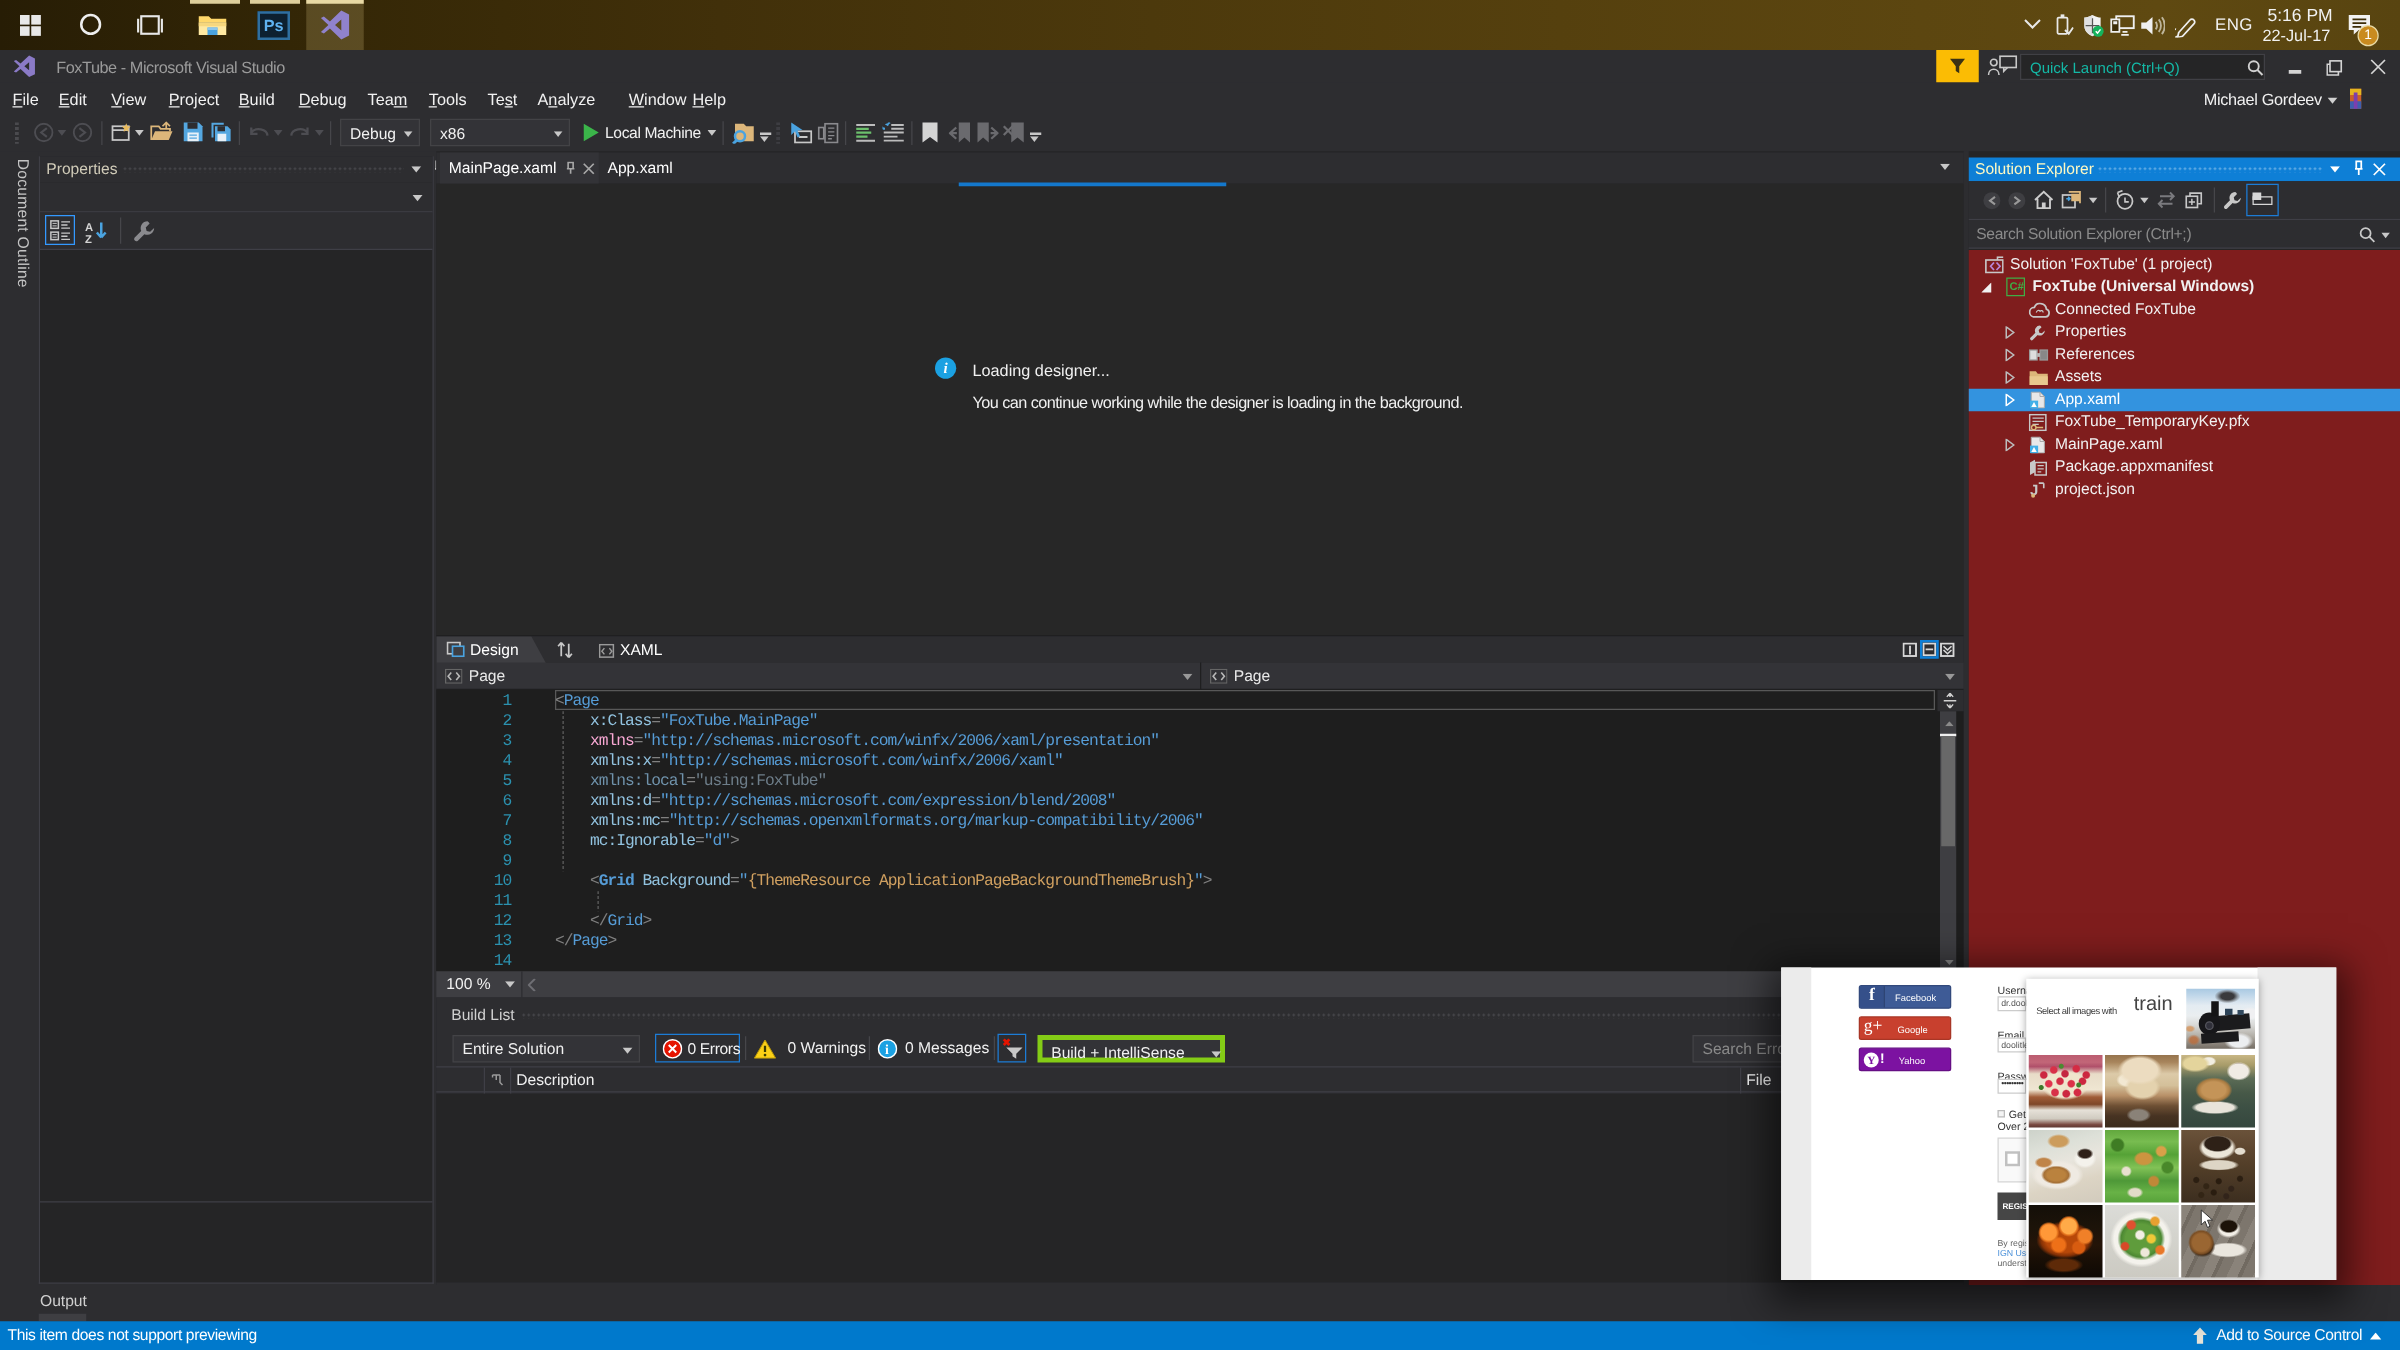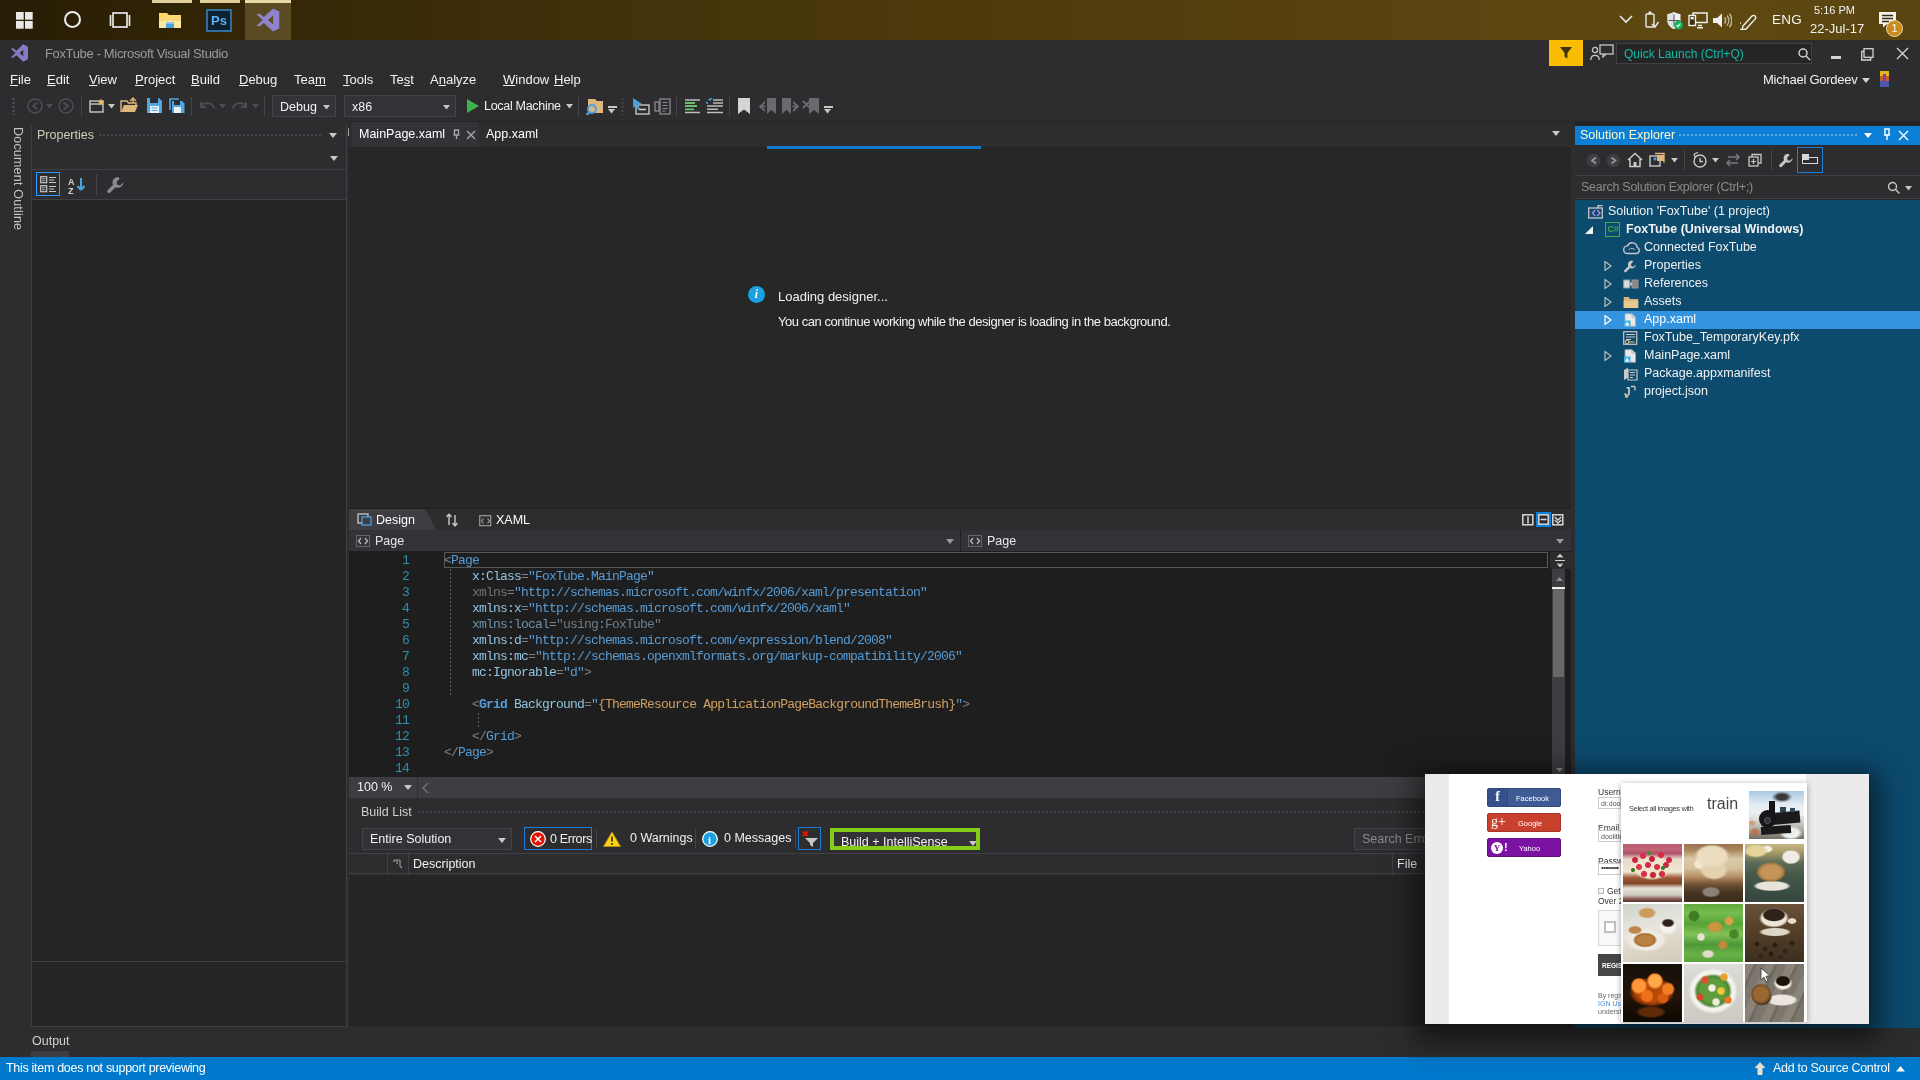--- a/index.html
+++ b/index.html
@@ -76,21 +76,21 @@
       </svg>
   <svg class="abs" style="left:1712px;top:12px;" width="20" height="17">
     <path d="M1 6 h4 l5-4.5 v14 L5 11 H1 Z" fill="#efefef"></path>
     <path d="M12.5 5.5 a5 5 0 0 1 0 6 M15 3.5 a8 8 0 0 1 0 10 M17.5 1.8 a11 11 0 0 1 0 13.5" stroke="#bdb49a" stroke-width="1.5" fill="none"></path>
       </svg>
   <svg class="abs" style="left:1740px;top:12px;" width="20" height="18">
     <path d="M3 14 l9-10 c0.8-0.9 2.3-0.9 3.1 0 0.8 0.9 0.8 2.2 0 3.1 L6 17 l-4 1 Z" fill="none" stroke="#efefef" stroke-width="1.4"></path>
     <path d="M2 17 a3.3 3.3 0 1 1-1.2-5.5" stroke="#efefef" stroke-width="1.4" fill="none"></path>
       </svg>
   <span class="abs txt" style="left:1772px;top:12px;color:#f2f2f2;font-size:13.5px;letter-spacing:0.3px;">ENG</span>
-  <span class="abs txt" style="left:1814px;top:4px;color:#f2f2f2;font-size:11px;">5:16 PM</span>
+  <span class="abs txt" style="left:1814px;top:4px;color:#f2f2f2;font-size:14px;">5:16 PM</span>
   <span class="abs txt" style="left:1810px;top:21px;color:#f2f2f2;font-size:13px;">22-Jul-17</span>
   <svg class="abs" style="left:1878px;top:11px;" width="20" height="17">
     <path d="M1 1 h17 v12 h-9 l-4 3.5 V13 H1 Z" fill="#f2f2f2"></path>
     <path d="M4 4.5 h11 M4 7.5 h11 M4 10.5 h7" stroke="#3d2d08" stroke-width="1.3"></path>
       </svg>
   <div class="abs" style="left:1886px;top:20px;width:17px;height:17px;border-radius:50%;background:#c98b1f;border:1px solid #e8d9a4;
     color:#fff;font-size:11px;text-align:center;line-height:15px;">1</div>
 </div>
 
 <div class="abs" style="left:0;top:40px;width:1920px;height:26px;background:#2d2d30;">
@@ -412,21 +412,21 @@
 
   <div class="abs" id="code" style="left:0;top:431px;width:1222px;height:225px;background:#1e1e1e;">
         <div class="abs txt" style="left:42px;top:1px;width:18px;text-align:right;color:#2b91af;font-family:'Liberation Mono',monospace;font-size:13px;letter-spacing:-0.8px;">1</div>
         <div class="abs" style="left:95px;top:0px;width:1104px;height:16px;border:1px solid #585858;"></div>
         <div class="abs txt" style="left:95px;top:1px;font-family:'Liberation Mono',monospace;font-size:13px;letter-spacing:-0.8px;color:#c8c8c8;"><span style="color:#808080">&lt;</span><span style="color:#569cd6">Page</span></div>
         <div class="abs txt" style="left:42px;top:17px;width:18px;text-align:right;color:#2b91af;font-family:'Liberation Mono',monospace;font-size:13px;letter-spacing:-0.8px;">2</div>
         <div class="abs" style="left:101px;top:17px;width:1px;height:16px;background:repeating-linear-gradient(#5f5f5f 0 2px,transparent 2px 4px);"></div>
         <div class="abs txt" style="left:95px;top:17px;font-family:'Liberation Mono',monospace;font-size:13px;letter-spacing:-0.8px;color:#c8c8c8;"><span style="color:#1e1e1e">&nbsp;&nbsp;&nbsp;&nbsp;</span><span style="color:#92c3e0">x:Class</span><span style="color:#808080">=</span><span style="color:#569cd6">"FoxTube.MainPage"</span></div>
         <div class="abs txt" style="left:42px;top:33px;width:18px;text-align:right;color:#2b91af;font-family:'Liberation Mono',monospace;font-size:13px;letter-spacing:-0.8px;">3</div>
         <div class="abs" style="left:101px;top:33px;width:1px;height:16px;background:repeating-linear-gradient(#5f5f5f 0 2px,transparent 2px 4px);"></div>
-        <div class="abs txt" style="left:95px;top:33px;font-family:'Liberation Mono',monospace;font-size:13px;letter-spacing:-0.8px;color:#c8c8c8;"><span style="color:#1e1e1e">&nbsp;&nbsp;&nbsp;&nbsp;</span><span style="color:#737373">xmlns</span><span style="color:#808080">=</span><span style="color:#569cd6">"http://schemas.microsoft.com/winfx/2006/xaml/presentation"</span></div>
+        <div class="abs txt" style="left:95px;top:33px;font-family:'Liberation Mono',monospace;font-size:13px;letter-spacing:-0.8px;color:#c8c8c8;"><span style="color:#1e1e1e">&nbsp;&nbsp;&nbsp;&nbsp;</span><span style="color:#f9a8d4">xmlns</span><span style="color:#808080">=</span><span style="color:#569cd6">"http://schemas.microsoft.com/winfx/2006/xaml/presentation"</span></div>
         <div class="abs txt" style="left:42px;top:49px;width:18px;text-align:right;color:#2b91af;font-family:'Liberation Mono',monospace;font-size:13px;letter-spacing:-0.8px;">4</div>
         <div class="abs" style="left:101px;top:49px;width:1px;height:16px;background:repeating-linear-gradient(#5f5f5f 0 2px,transparent 2px 4px);"></div>
         <div class="abs txt" style="left:95px;top:49px;font-family:'Liberation Mono',monospace;font-size:13px;letter-spacing:-0.8px;color:#c8c8c8;"><span style="color:#1e1e1e">&nbsp;&nbsp;&nbsp;&nbsp;</span><span style="color:#92c3e0">xmlns:x</span><span style="color:#808080">=</span><span style="color:#569cd6">"http://schemas.microsoft.com/winfx/2006/xaml"</span></div>
         <div class="abs txt" style="left:42px;top:65px;width:18px;text-align:right;color:#2b91af;font-family:'Liberation Mono',monospace;font-size:13px;letter-spacing:-0.8px;">5</div>
         <div class="abs" style="left:101px;top:65px;width:1px;height:16px;background:repeating-linear-gradient(#5f5f5f 0 2px,transparent 2px 4px);"></div>
         <div class="abs txt" style="left:95px;top:65px;font-family:'Liberation Mono',monospace;font-size:13px;letter-spacing:-0.8px;color:#c8c8c8;"><span style="color:#1e1e1e">&nbsp;&nbsp;&nbsp;&nbsp;</span><span style="color:#6f92ab">xmlns:local</span><span style="color:#808080">=</span><span style="color:#6d7d89">"using:FoxTube"</span></div>
         <div class="abs txt" style="left:42px;top:81px;width:18px;text-align:right;color:#2b91af;font-family:'Liberation Mono',monospace;font-size:13px;letter-spacing:-0.8px;">6</div>
         <div class="abs" style="left:101px;top:81px;width:1px;height:16px;background:repeating-linear-gradient(#5f5f5f 0 2px,transparent 2px 4px);"></div>
         <div class="abs txt" style="left:95px;top:81px;font-family:'Liberation Mono',monospace;font-size:13px;letter-spacing:-0.8px;color:#c8c8c8;"><span style="color:#1e1e1e">&nbsp;&nbsp;&nbsp;&nbsp;</span><span style="color:#92c3e0">xmlns:d</span><span style="color:#808080">=</span><span style="color:#569cd6">"http://schemas.microsoft.com/expression/blend/2008"</span></div>
         <div class="abs txt" style="left:42px;top:97px;width:18px;text-align:right;color:#2b91af;font-family:'Liberation Mono',monospace;font-size:13px;letter-spacing:-0.8px;">7</div>
@@ -611,21 +611,21 @@
     <span class="abs txt" style="left:6px;top:4px;color:#8a8a8a;font-size:12.5px;letter-spacing:-0.25px;">Search Solution Explorer (Ctrl+;)</span>
     <svg class="abs" style="left:312px;top:5px;" width="14" height="14">
           <circle cx="5.5" cy="5.5" r="4" fill="none" stroke="#c8c8c8" stroke-width="1.4"></circle>
           <path d="M8.5 8.5 l4 4" stroke="#c8c8c8" stroke-width="1.4"></path>
         </svg>
     <svg class="abs" style="left:330px;top:10px;" width="8" height="5">
           <path d="M0 0 h7 l-3.5 4.5 z" fill="#c8c8c8"></path>
         </svg>
   </div>
 
-  <div class="abs" id="tree" style="left:0;top:79px;width:345px;height:828px;background:#0c4a6e;color:#f1f1f1;font-size:12.5px;">
+  <div class="abs" id="tree" style="left:0;top:79px;width:345px;height:828px;background:#7f1d1d;color:#f1f1f1;font-size:12.5px;">
         <div class="abs" style="left:0;top:3px;width:345px;height:18px;">
           <svg class="abs" style="left:13px;top:2px" width="15" height="14">
             <rect x="0.7" y="3" width="13.6" height="10" fill="none" stroke="#c8c8c8" stroke-width="1.3"></rect>
             <path d="M10 3 V0.7 h4.6" fill="none" stroke="#c8c8c8" stroke-width="1.3"></path>
             <path d="M7.2 5 L4.5 8 7.2 11 M9.2 5 L12 8 9.2 11" stroke="#b886d8" stroke-width="1.4" fill="none"></path>
           </svg>
           <span class="abs txt" style="left:33px;top:1px;">Solution 'FoxTube' (1 project)</span>
         </div>
         <div class="abs" style="left:0;top:21px;width:345px;height:18px;">
           <svg class="abs" style="left:10px;top:5px" width="9" height="9">

